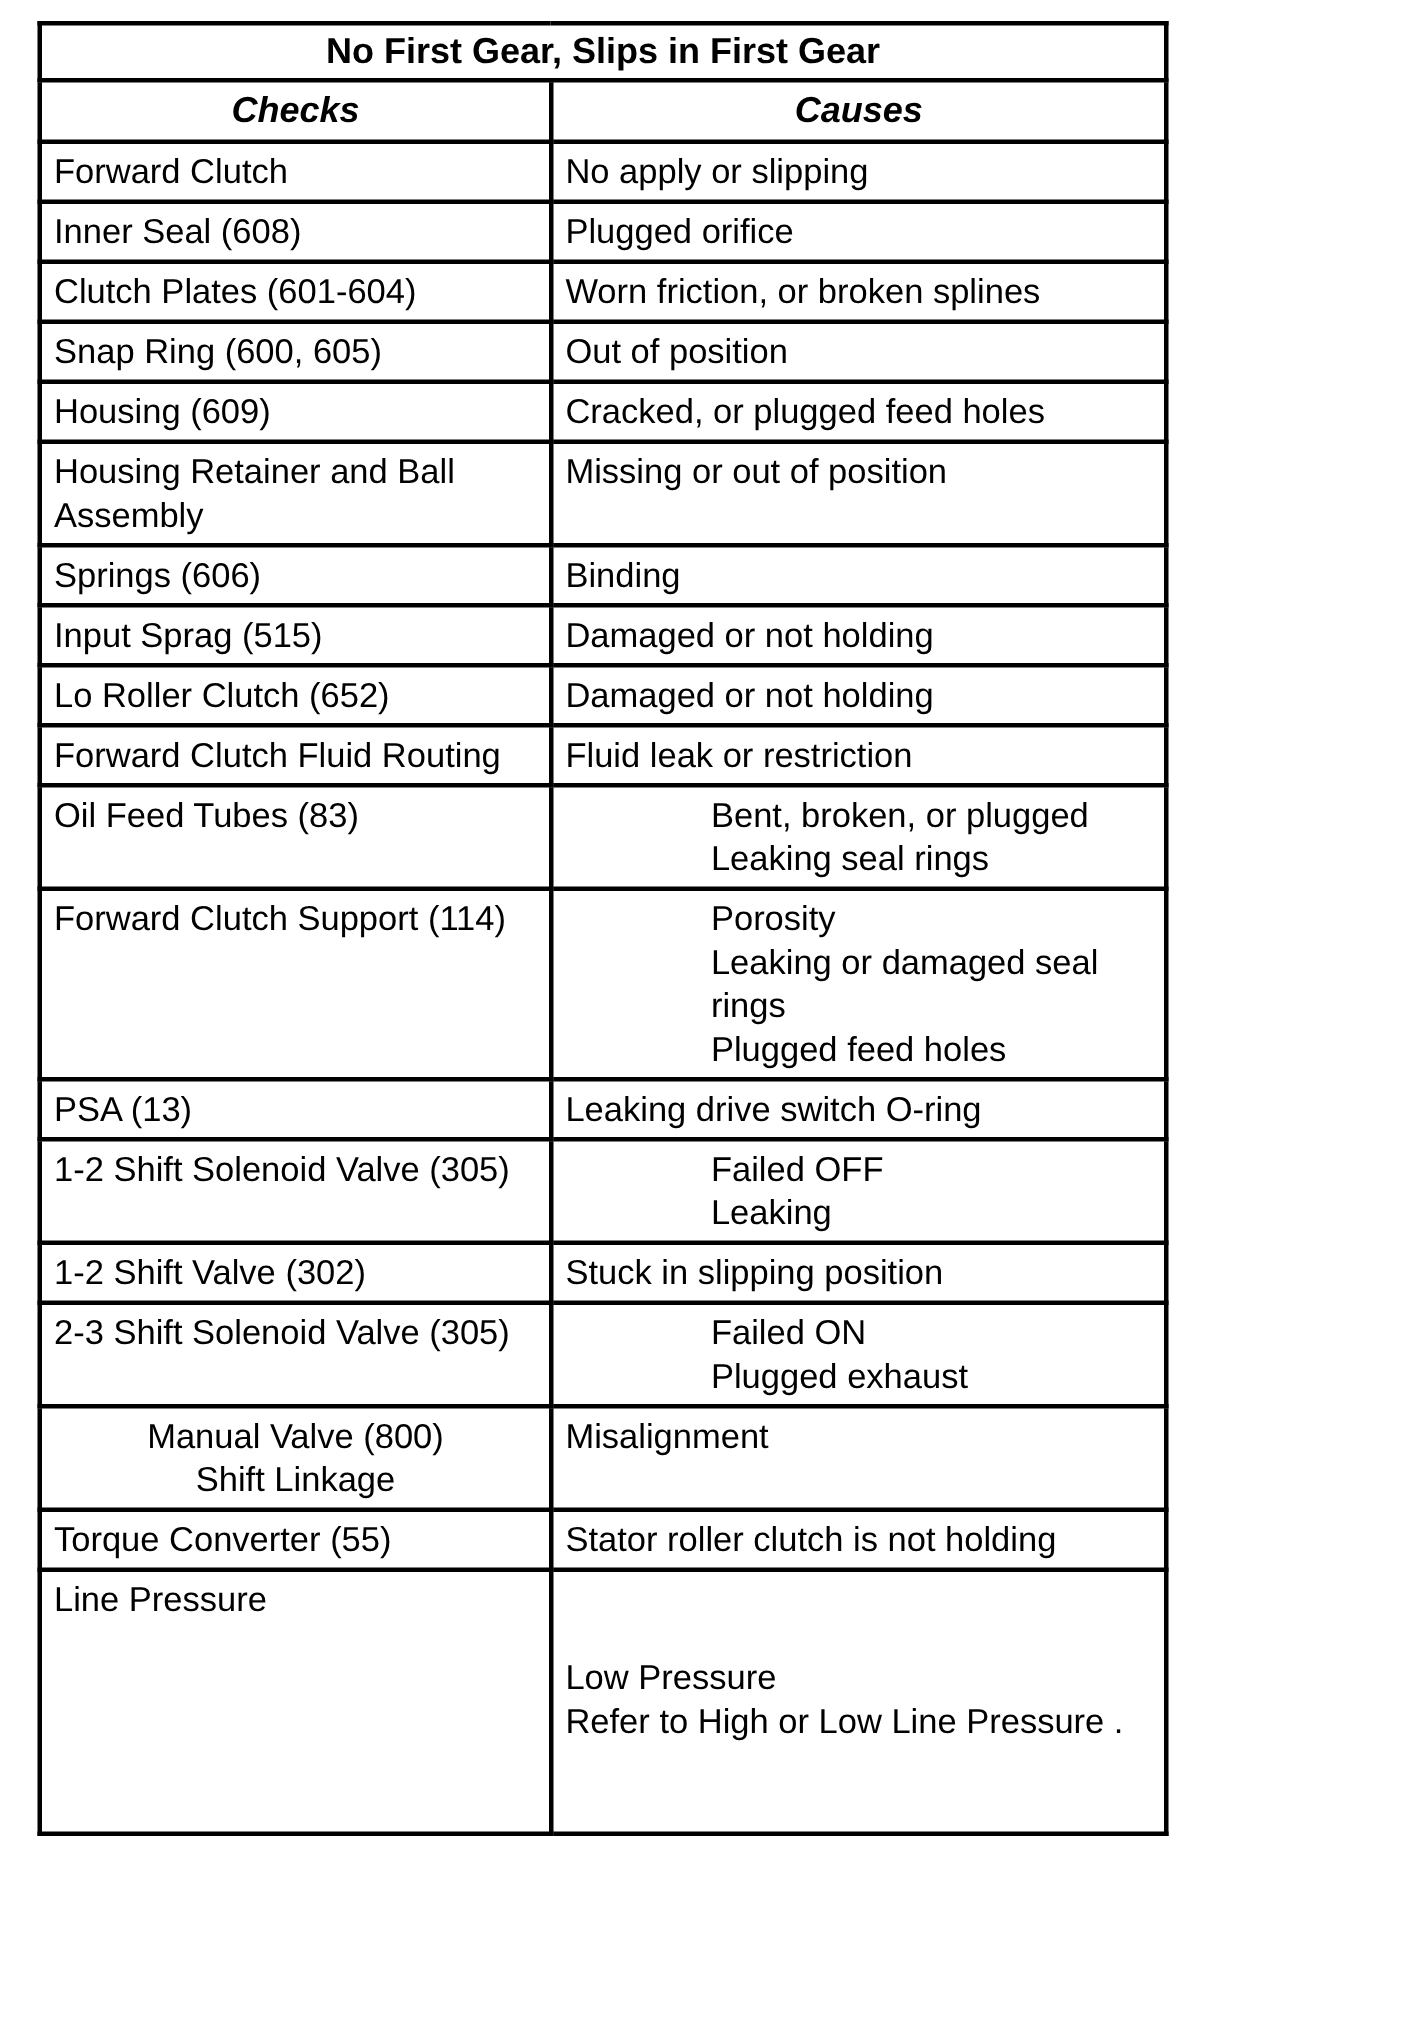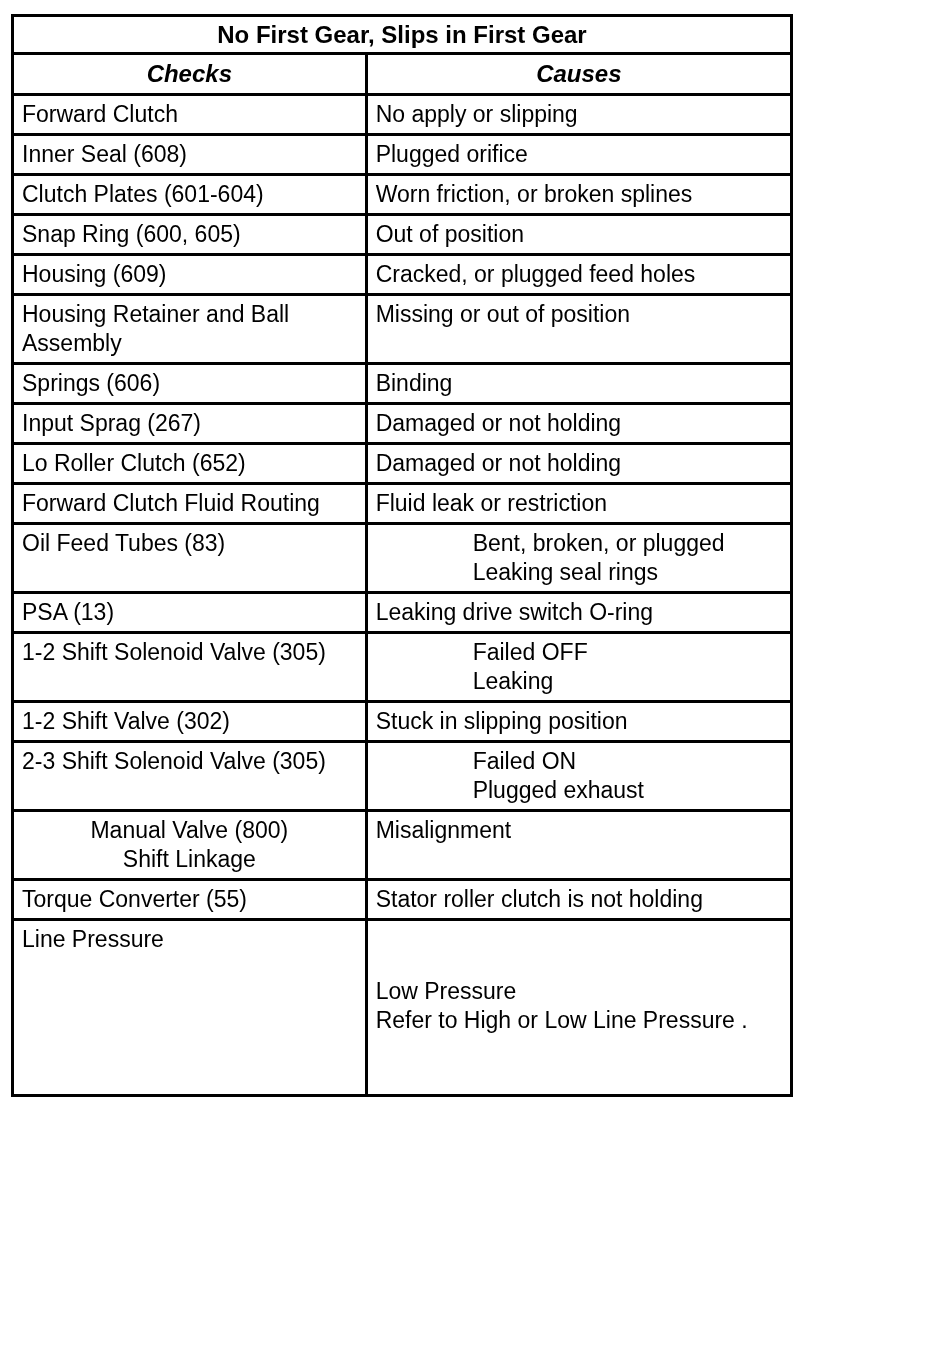--- a/index.html
+++ b/index.html
@@ -6,21 +6,21 @@
     margin: 0;
     padding: 0;
     background: #ffffff;
     font-family: "Liberation Sans", sans-serif;
     color: #000000;
   }
   .page {
     width: 804px;
     height: 1356px;
     box-sizing: border-box;
-    padding: 14px 11px;
+    padding: 14px 25px;
     background: #ffffff;
     overflow: hidden;
   }
   table.diag {
     border-collapse: collapse;
     width: 100%;
     table-layout: fixed;
     background: #ffffff;
   }
   table.diag th,
@@ -109,35 +109,41 @@
         </tr>
         <tr>
           <td class="body-cell check-cell">Housing Retainer and Ball Assembly</td>
           <td class="body-cell cause-cell">Missing or out of position</td>
         </tr>
         <tr>
           <td class="body-cell check-cell">Springs (606)</td>
           <td class="body-cell cause-cell">Binding</td>
         </tr>
         <tr>
-          <td class="body-cell check-cell">Input Sprag (267)</td>
+          <td class="body-cell check-cell">Input Sprag (515)</td>
           <td class="body-cell cause-cell">Damaged or not holding</td>
         </tr>
         <tr>
           <td class="body-cell check-cell">Lo Roller Clutch (652)</td>
           <td class="body-cell cause-cell">Damaged or not holding</td>
         </tr>
         <tr>
           <td class="body-cell check-cell">Forward Clutch Fluid Routing</td>
           <td class="body-cell cause-cell">Fluid leak or restriction</td>
         </tr>
         <tr>
           <td class="body-cell check-cell">Oil Feed Tubes (83)</td>
           <td class="body-cell cause-cell indented">Bent, broken, or plugged
 Leaking seal rings</td>
+        </tr>
+        <tr>
+          <td class="body-cell check-cell">Forward Clutch Support (114)</td>
+          <td class="body-cell cause-cell indented">Porosity
+Leaking or damaged seal rings
+Plugged feed holes</td>
         </tr>
         <tr>
           <td class="body-cell check-cell">PSA (13)</td>
           <td class="body-cell cause-cell">Leaking drive switch O-ring</td>
         </tr>
         <tr>
           <td class="body-cell check-cell">1-2 Shift Solenoid Valve (305)</td>
           <td class="body-cell cause-cell indented">Failed OFF
 Leaking</td>
         </tr>

